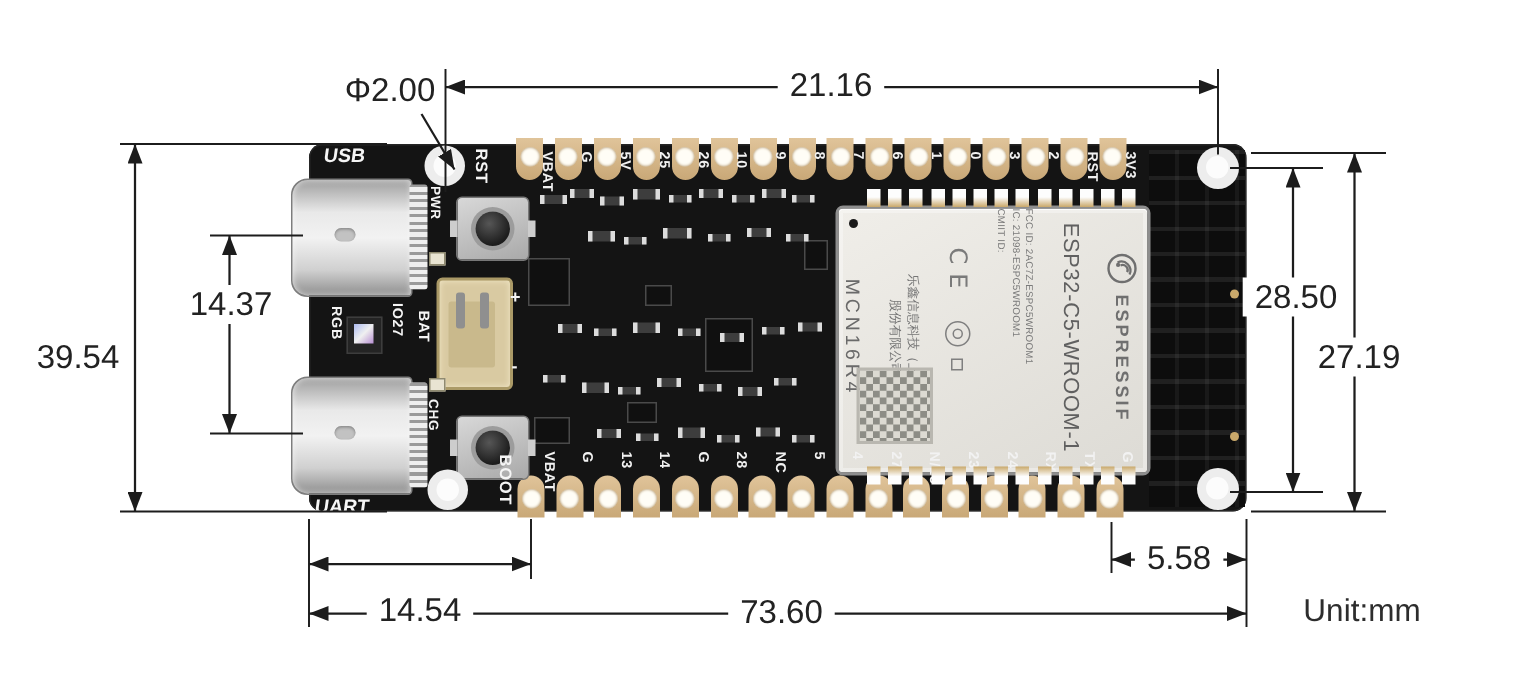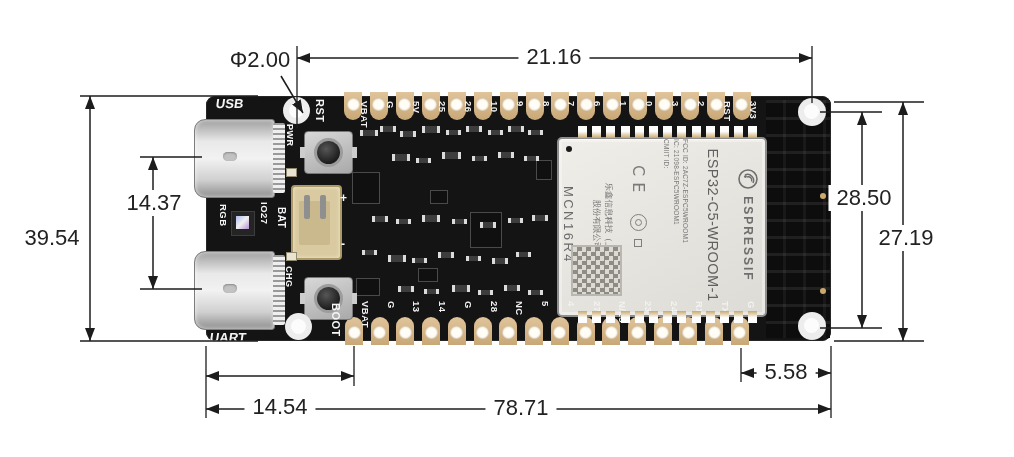--- a/index.html
+++ b/index.html
@@ -214,21 +214,22 @@
   </svg>
 
   <div class="dim" style="left:554px;top:57px;">21.16</div>
   <div class="dim dim-plain" style="left:260px;top:60px;">Φ2.00</div>
   <div class="dim dim-plain" style="left:52px;top:238px;">39.54</div>
   <div class="dim" style="left:154px;top:203px;">14.37</div>
   <div class="dim" style="left:864px;top:198px;">28.50</div>
   <div class="dim" style="left:906px;top:238px;">27.19</div>
   <div class="dim" style="left:280px;top:375px;margin-top:32px;">14.54</div>
   <div class="dim" style="left:786px;top:372px;">5.58</div>
-  <div class="dim" style="left:521px;top:408px;">78.71</div>
+  <div class="dim" style="left:521px;top:408px;">73.60</div>
+  <div id="unit-label" style="left:908px;top:408px;">Unit:mm</div>
 
 <div class="pad pad-top" style="left:344px;">
       <div class="phole"></div>
     </div>
     <div class="vlabel" style="left:359px;top:101px;">VBAT</div>
     <div class="pad pad-top" style="left:369.93px;">
       <div class="phole"></div>
     </div>
     <div class="vlabel" style="left:384.93px;top:101px;">G</div>
     <div class="pad pad-top" style="left:395.86px;">

